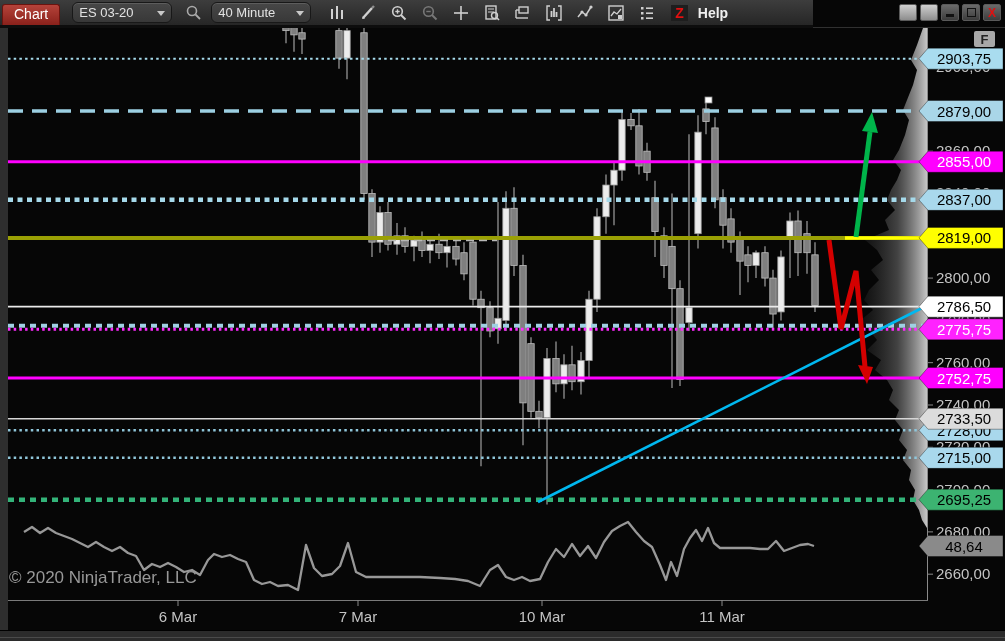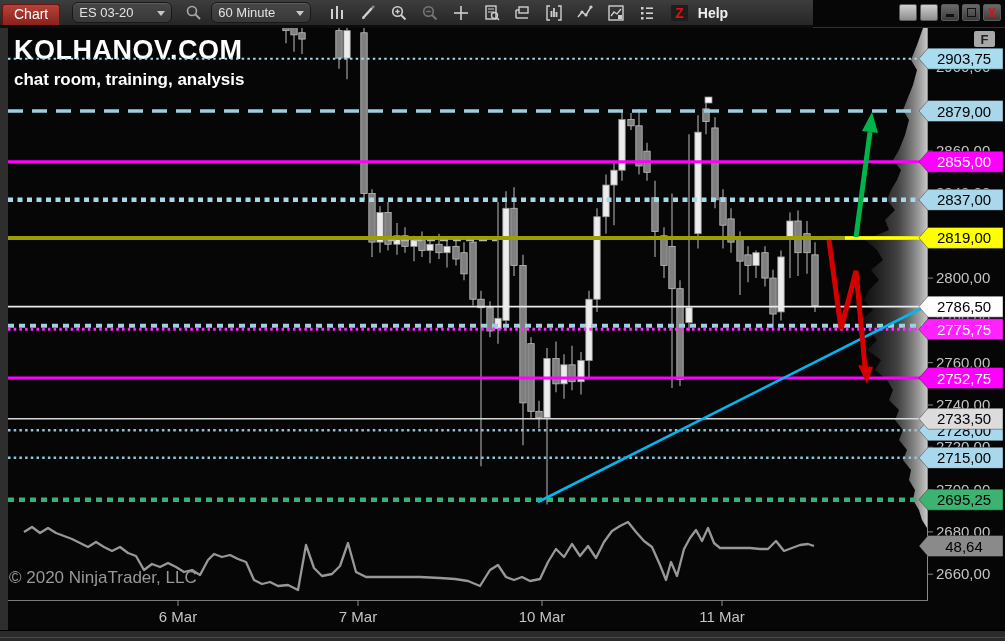--- a/index.html
+++ b/index.html
@@ -38,24 +38,20 @@
   .watermark .wm-title{font-size:27px;font-weight:bold;letter-spacing:0.5px;line-height:1.05;}
   .watermark .wm-sub{font-size:17px;font-weight:bold;margin-top:6px;}
   .copyright{position:absolute;left:9px;top:568px;z-index:2;color:#989898;font-size:17px;}
   svg.chart{position:absolute;left:0;top:0;z-index:2;}
 </style>
 </head>
 <body>
 
 <div class="stage">
 
-  <div class="watermark">
-    <div class="wm-title">KOLHANOV.COM</div>
-    <div class="wm-sub">chat room, training, analysis</div>
-  </div>
   <div class="copyright">© 2020 NinjaTrader, LLC</div>
 
   <svg class="chart" id="chart-svg" width="1005" height="641" viewBox="0 0 1005 641">
       <defs>
         <clipPath id="plotclip">
           <rect x="8" y="28" width="919" height="572"></rect>
         </clipPath>
         <linearGradient id="vpg" x1="0" x2="1" y1="0" y2="0">
           <stop offset="0" stop-color="rgb(80,80,80)" stop-opacity="0.12"></stop>
           <stop offset="0.55" stop-color="rgb(140,140,140)" stop-opacity="0.45"></stop>
@@ -322,21 +318,21 @@
     </div>
 
     <span class="tbicon">
       <svg width="17" height="17">
           <circle cx="7" cy="7" r="4.5" fill="none" stroke="#a9a9a9" stroke-width="1.6"></circle>
           <line x1="10.5" y1="10.5" x2="15" y2="15" stroke="#a9a9a9" stroke-width="1.8"></line>
         </svg>
     </span>
 
     <div class="dd" style="margin-left:8px">
-      <span class="lbl">60 Minute</span>
+      <span class="lbl">40 Minute</span>
       <span class="chev"></span>
     </div>
 
     <span class="tbicon" style="margin-left:16px">
       <svg width="18" height="18">
           <line x1="4" y1="5" x2="4" y2="15" stroke="#d0d0d0" stroke-width="2"></line>
           <line x1="9" y1="2" x2="9" y2="15" stroke="#d0d0d0" stroke-width="2"></line>
           <line x1="14" y1="6" x2="14" y2="15" stroke="#d0d0d0" stroke-width="2"></line>
         </svg>
     </span>

